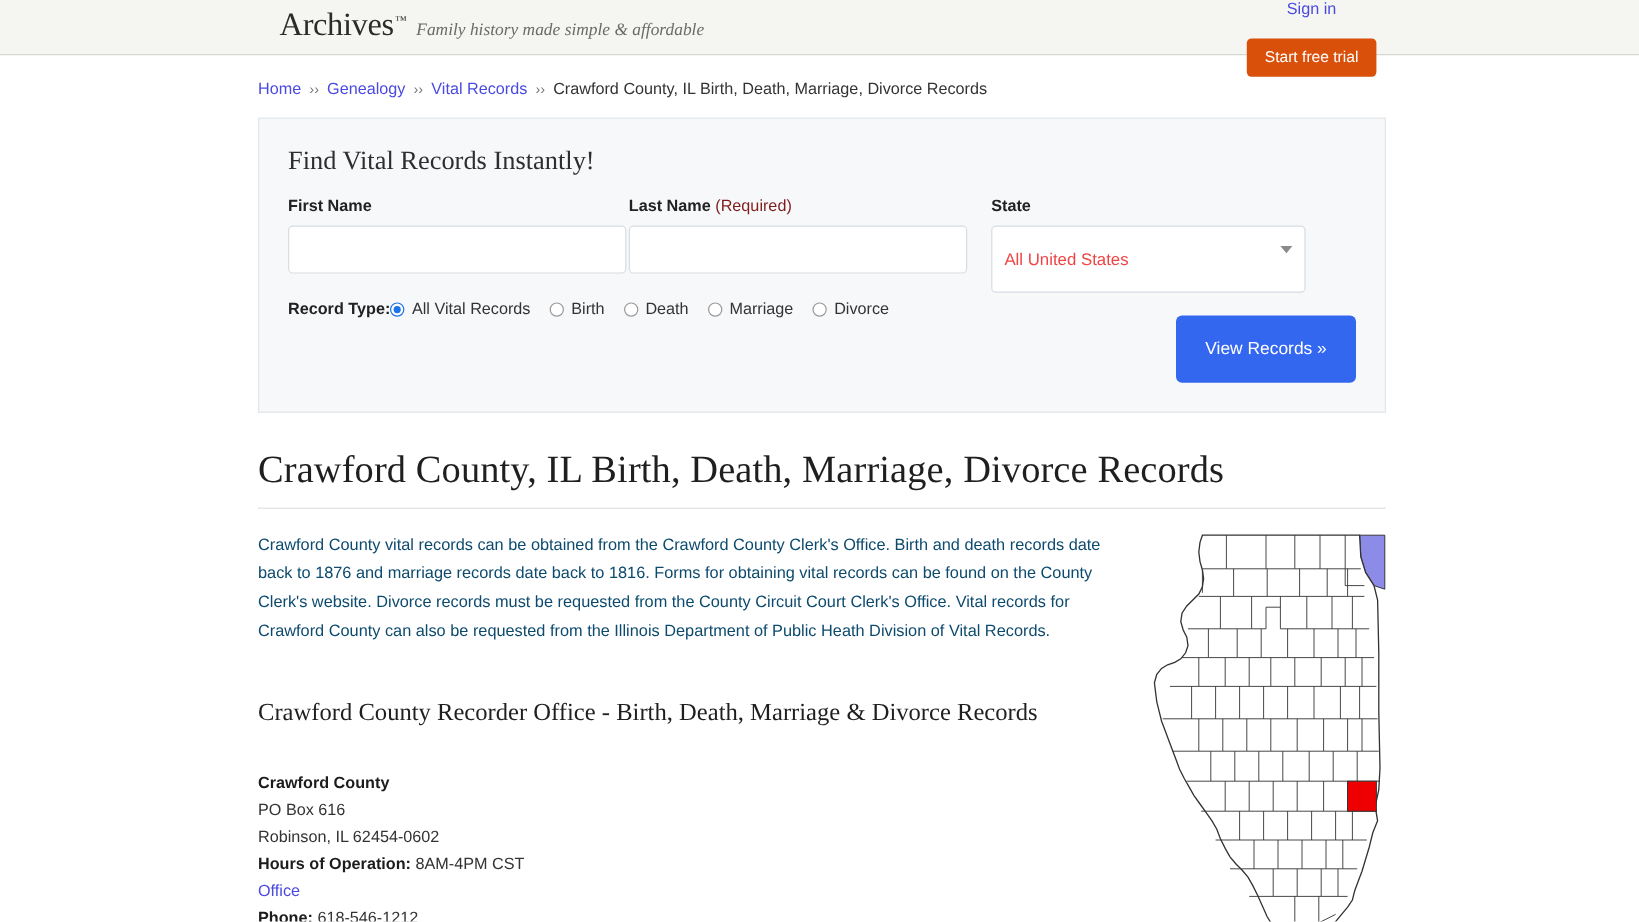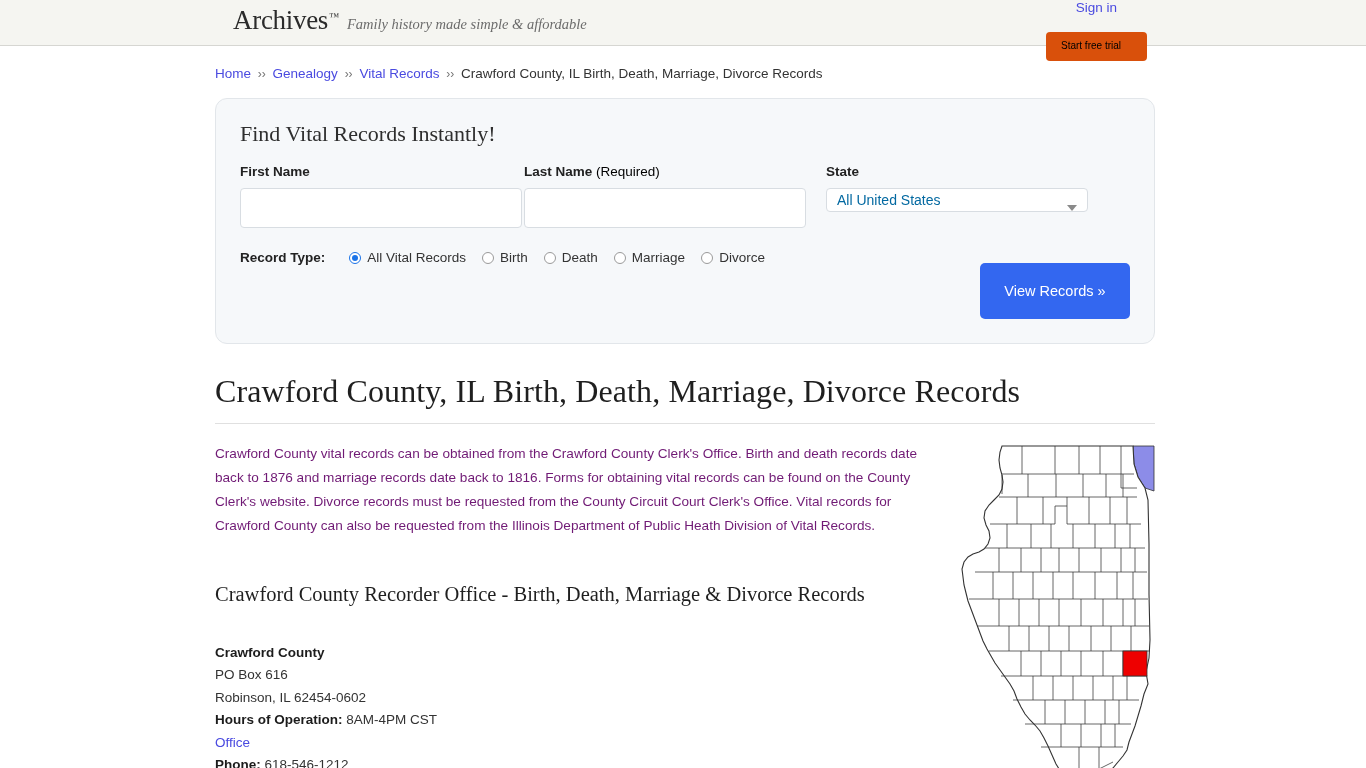--- a/index.html
+++ b/index.html
@@ -65,25 +65,25 @@
     flex-direction: column;
   }
   .signin {
     color: #4a4ae0;
     font-size: 13.5px;
     text-decoration: none;
     cursor: pointer;
   }
   .trial-btn {
     background: #d9500b;
-    color: #000000;
-    font-size: 10px;
+    color: #ffffff;
+    font-size: 13px;
     border: none;
     border-radius: 4px;
-    padding: 9px 26px 10px 15px;
+    padding: 9px 15px 10px 15px;
     cursor: pointer;
     font-family: "Liberation Sans", sans-serif;
     line-height: 1;
   }
 
   
   .page {
     width: 940px;
     margin: 0 auto;
     padding-left: 4px;
@@ -108,21 +108,21 @@
     margin: 0 3px;
     font-size: 12px;
   }
   .crumb-current { color: #333; }
 
   
   .search-panel {
     margin-top: 13px;
     background: #f6f8fa;
     border: 1px solid #e2e6ea;
-    border-radius: 12px;
+    border-radius: 0;
     padding: 22px 24px 26px 24px;
     box-sizing: border-box;
     height: 246px;
     position: relative;
   }
   .panel-title {
     font-family: "Liberation Serif", serif;
     font-size: 22px;
     color: #2e2e2e;
     margin: 0 0 18px 0;
@@ -142,21 +142,21 @@
   .field-label {
     font-size: 13.5px;
     font-weight: bold;
     color: #222;
     display: block;
     margin-bottom: 10px;
     line-height: 1;
   }
   .field-label .req {
     font-weight: normal;
-    color: #000000;
+    color: #7f1d1d;
   }
   .text-input {
     width: 100%;
     height: 40px;
     box-sizing: border-box;
     border: 1px solid #d8dde2;
     border-radius: 4px;
     background: #ffffff;
     font-size: 14px;
     padding: 0 10px;
@@ -164,30 +164,30 @@
     color: #333;
     outline: none;
   }
   .select-wrap {
     position: relative;
     width: 100%;
     height: 40px;
   }
   .select-box {
     width: 100%;
-    height: 24px;
+    height: 56px;
     box-sizing: border-box;
     border: 1px solid #d8dde2;
     border-radius: 4px;
     background: #ffffff;
     font-size: 14px;
     padding: 0 28px 0 10px;
     display: flex;
     align-items: center;
-    color: #0369a1;
+    color: #ef4444;
     cursor: pointer;
   }
   .select-caret {
     position: absolute;
     right: 11px;
     top: 17px;
     width: 0; height: 0;
     border-left: 5px solid transparent;
     border-right: 5px solid transparent;
     border-top: 6px solid #8a8a8a;
@@ -198,21 +198,21 @@
   .record-row {
     display: flex;
     align-items: center;
     margin-top: 22px;
     font-size: 13.5px;
     color: #333;
   }
   .record-label {
     font-weight: bold;
     color: #222;
-    margin-right: 24px;
+    margin-right: 0;
   }
   .radio-item {
     display: flex;
     align-items: center;
     margin-right: 16px;
     cursor: pointer;
   }
   .radio-dot {
     width: 12px;
     height: 12px;
@@ -278,21 +278,21 @@
   .col-left { width: 732px; flex: none; }
   .col-right {
     flex: none;
     width: 200px;
     margin-left: 8px;
     padding-top: 2px;
   }
   p.intro {
     font-size: 13.6px;
     line-height: 24px;
-    color: #701a75;
+    color: #0c4a6e;
     margin: 0;
   }
   h2.sub {
     font-family: "Liberation Serif", serif;
     font-weight: normal;
     font-size: 20.5px;
     color: #1f1f1f;
     margin: 44px 0 0 0;
     line-height: 1.2;
   }

